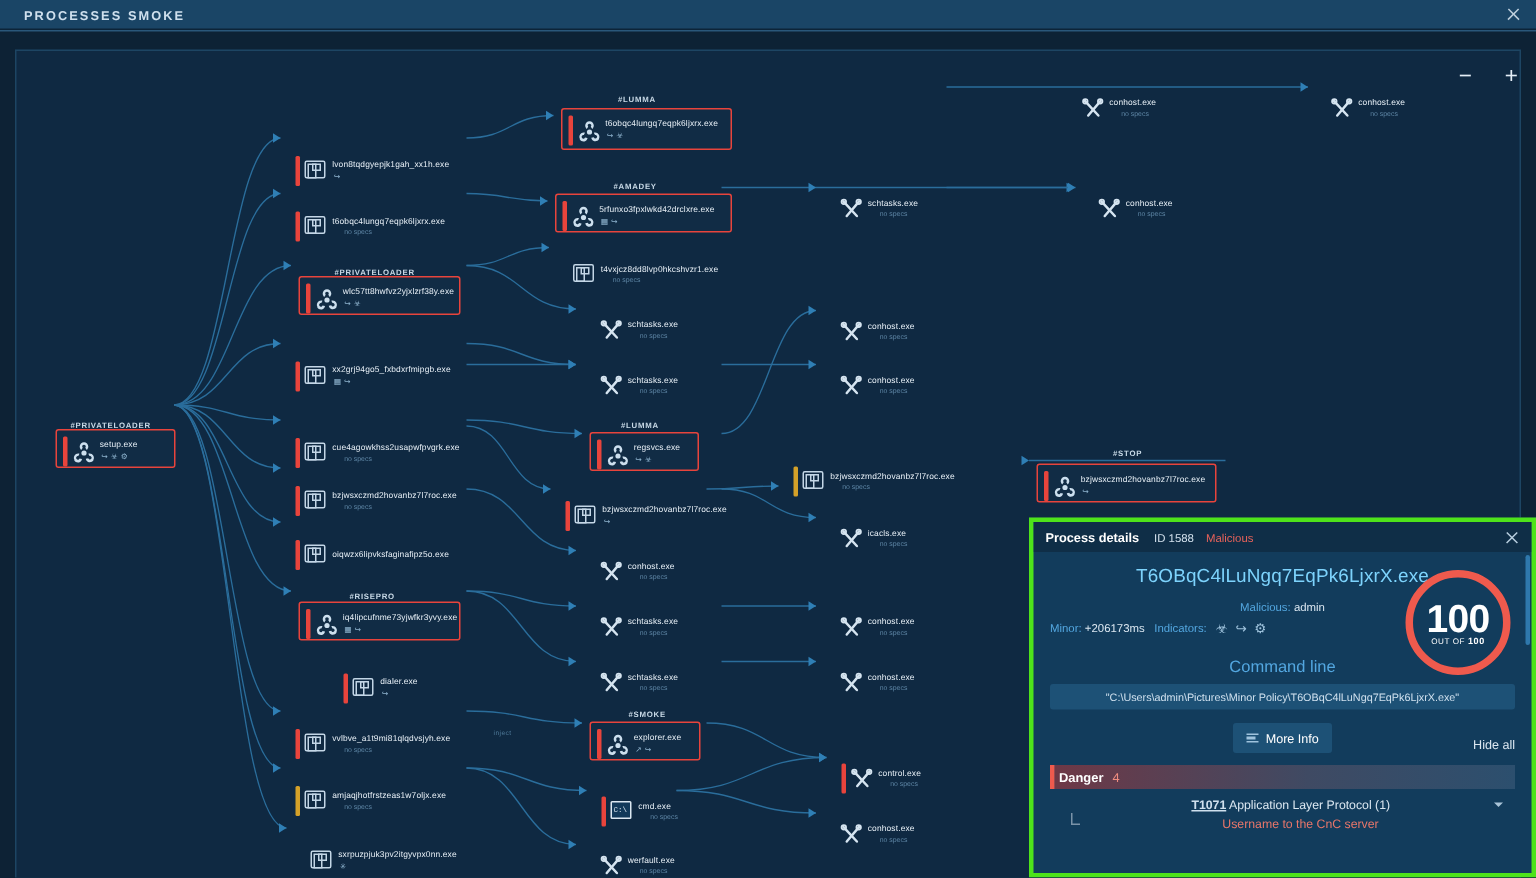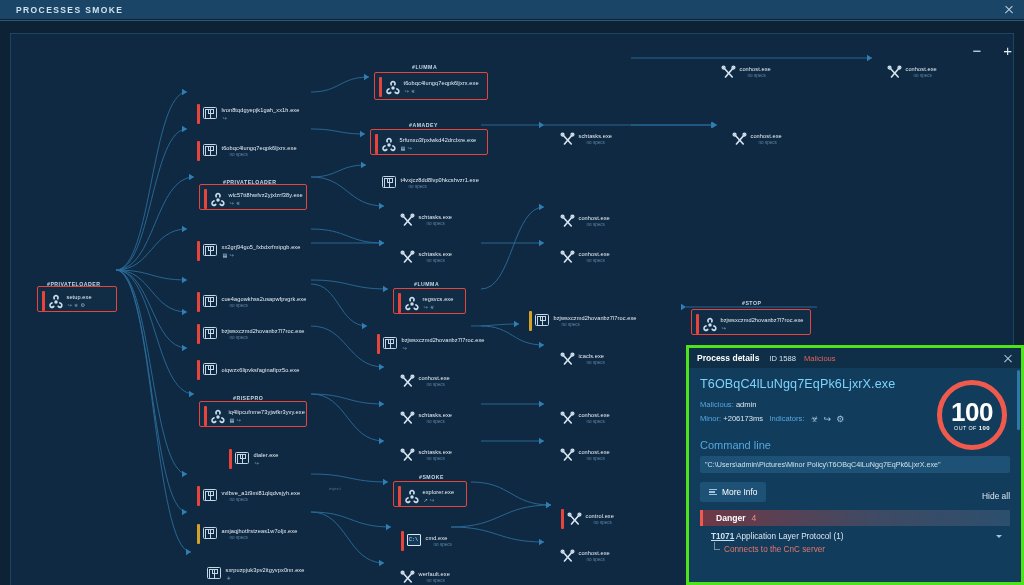--- a/index.html
+++ b/index.html
@@ -78,21 +78,21 @@
   
   .ic-win{ width:14px;height:12px;border:1.1px solid #c3d6e6;border-radius:1.5px;position:relative;}
   .ic-win:before{content:"";position:absolute;left:1.2px;top:1.2px;width:4.4px;height:8px;border:1px solid #c3d6e6;}
   .ic-win:after{content:"";position:absolute;right:1.2px;top:1.2px;width:4.6px;height:3.4px;border:1px solid #c3d6e6;}
   .ic-cmd{ width:14px;height:12px;border:1.3px solid #dbe7f1;border-radius:1px;background:#12395a;
            font-size:5px;color:#dbe7f1;display:flex;align-items:center;justify-content:center;font-family:"Liberation Mono",monospace;}
 
   
   .panel{
     position:absolute; left:686px; top:345px; width:338px; height:240px;
-    border:3px solid #4ee31a; background:#123c5c; overflow:hidden;
+    border:3px solid #4ee31a; background:#123c5c; overflow:hidden;text-align:center;
   }
   .panel-head{
     height:20px; background:#0f2e47; display:flex; align-items:center;
     padding:0 8px; position:relative;
   }
   .panel-head .pt{ font-size:8.5px; font-weight:bold; color:#ffffff; }
   .panel-head .pid{ font-size:7.6px; color:#d3e1ed; margin-left:10px; }
   .panel-head .mal{ font-size:7.6px; color:#e8625a; margin-left:8px; }
   .panel-head .px{ position:absolute; right:8px; top:5px; width:10px;height:10px; cursor:pointer; }
   .panel-head .px:before,.panel-head .px:after{
@@ -130,21 +130,21 @@
   }
   .moreinfo .mi-ic{ display:flex; flex-direction:column; gap:1.2px; }
   .moreinfo .mi-ic i{ display:block; width:8px;height:1.2px;background:#9fc3dd; }
   .moreinfo .mi-ic i:nth-child(2){ width:6px; }
   .hideall{
     position:absolute; right:11px; margin-top:-11px; font-size:8.4px; color:#dbe7f1; cursor:pointer;
   }
   .danger-bar{
     margin:8px 0 0 0; height:16px; border-left:3px solid #ef5a4d;
     background:linear-gradient(90deg,#6e3846 0%, #3f4a63 55%, #2c4f6e 100%);
-    display:flex; align-items:center; padding-left:13px; gap:6px;
+    display:flex; align-items:center; padding-left:3px; gap:6px;
   }
   .danger-bar .d1{ font-size:8.6px; font-weight:bold; color:#ffffff; }
   .danger-bar .d2{ font-size:8.6px; color:#ef8c7f; }
   .ttrow{ margin-top:6px; padding-left:11px; position:relative; font-size:8.2px; color:#dbe7f1; }
   .ttrow a{ color:#cfe0ee; text-decoration:underline; font-weight:bold; }
   .ttrow .caret{ position:absolute; right:8px; top:3px; width:0;height:0;
     border-left:3.2px solid transparent;border-right:3.2px solid transparent;border-top:3.6px solid #a9c4d8; cursor:pointer;}
   .subrow{ margin-top:4px; padding-left:24px; font-size:8.2px; color:#e8766a; position:relative; }
   .subrow:before{ content:""; position:absolute; left:14px; top:-3px; width:5px;height:7px;
     border-left:1px solid #7a93a8; border-bottom:1px solid #7a93a8; }
@@ -869,16 +869,16 @@
       <div class="danger-bar">
         <span class="d1">Danger</span>
         <span class="d2">4</span>
       </div>
 
       <div class="ttrow">
         <a>T1071</a>
         <span>Application Layer Protocol (1)</span>
         <span class="caret"></span>
       </div>
-      <div class="subrow">Connects to the CnC server</div>
+      <div class="subrow">Username to the CnC server</div>
     </div>
   </div>
 </div>
 
 </body></html>

